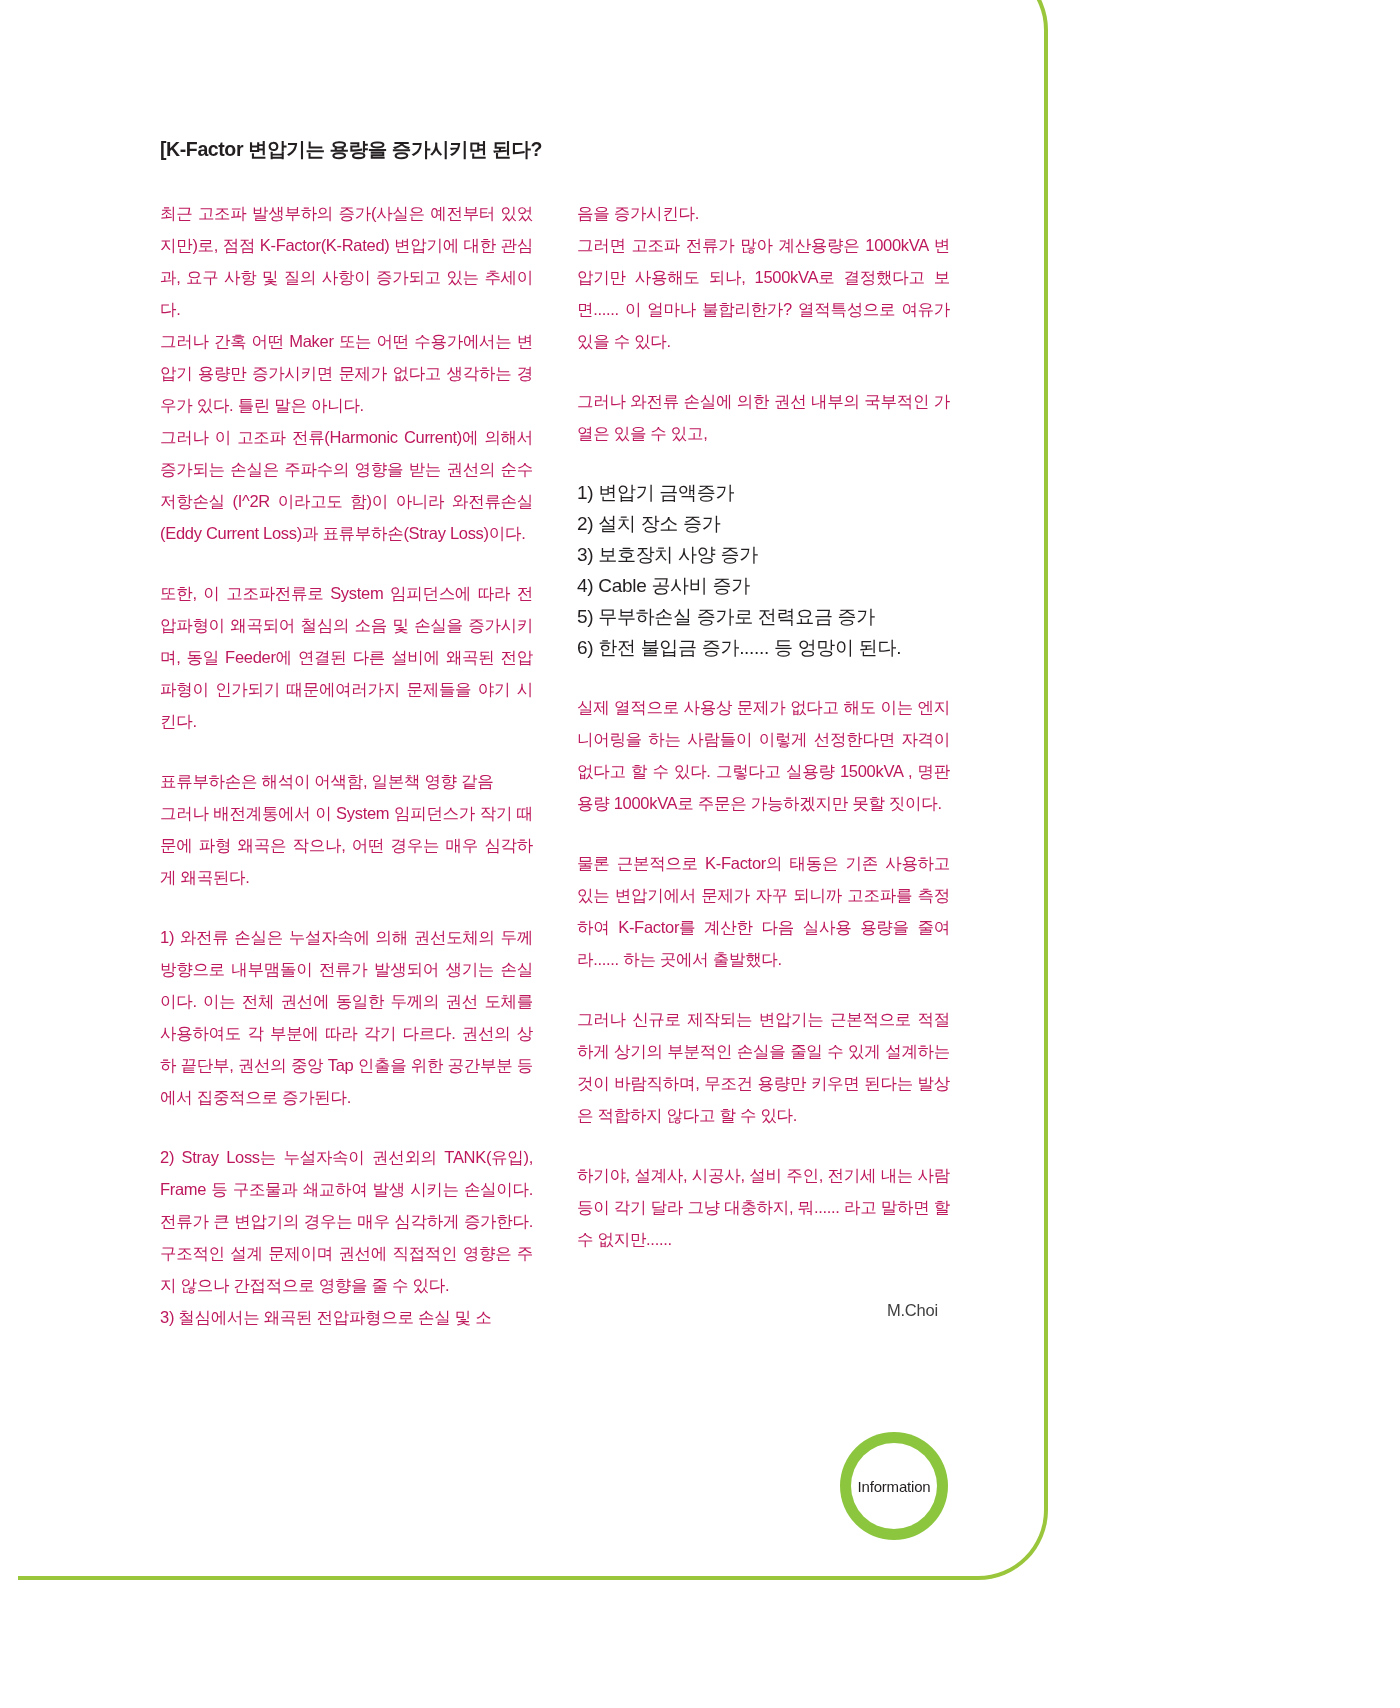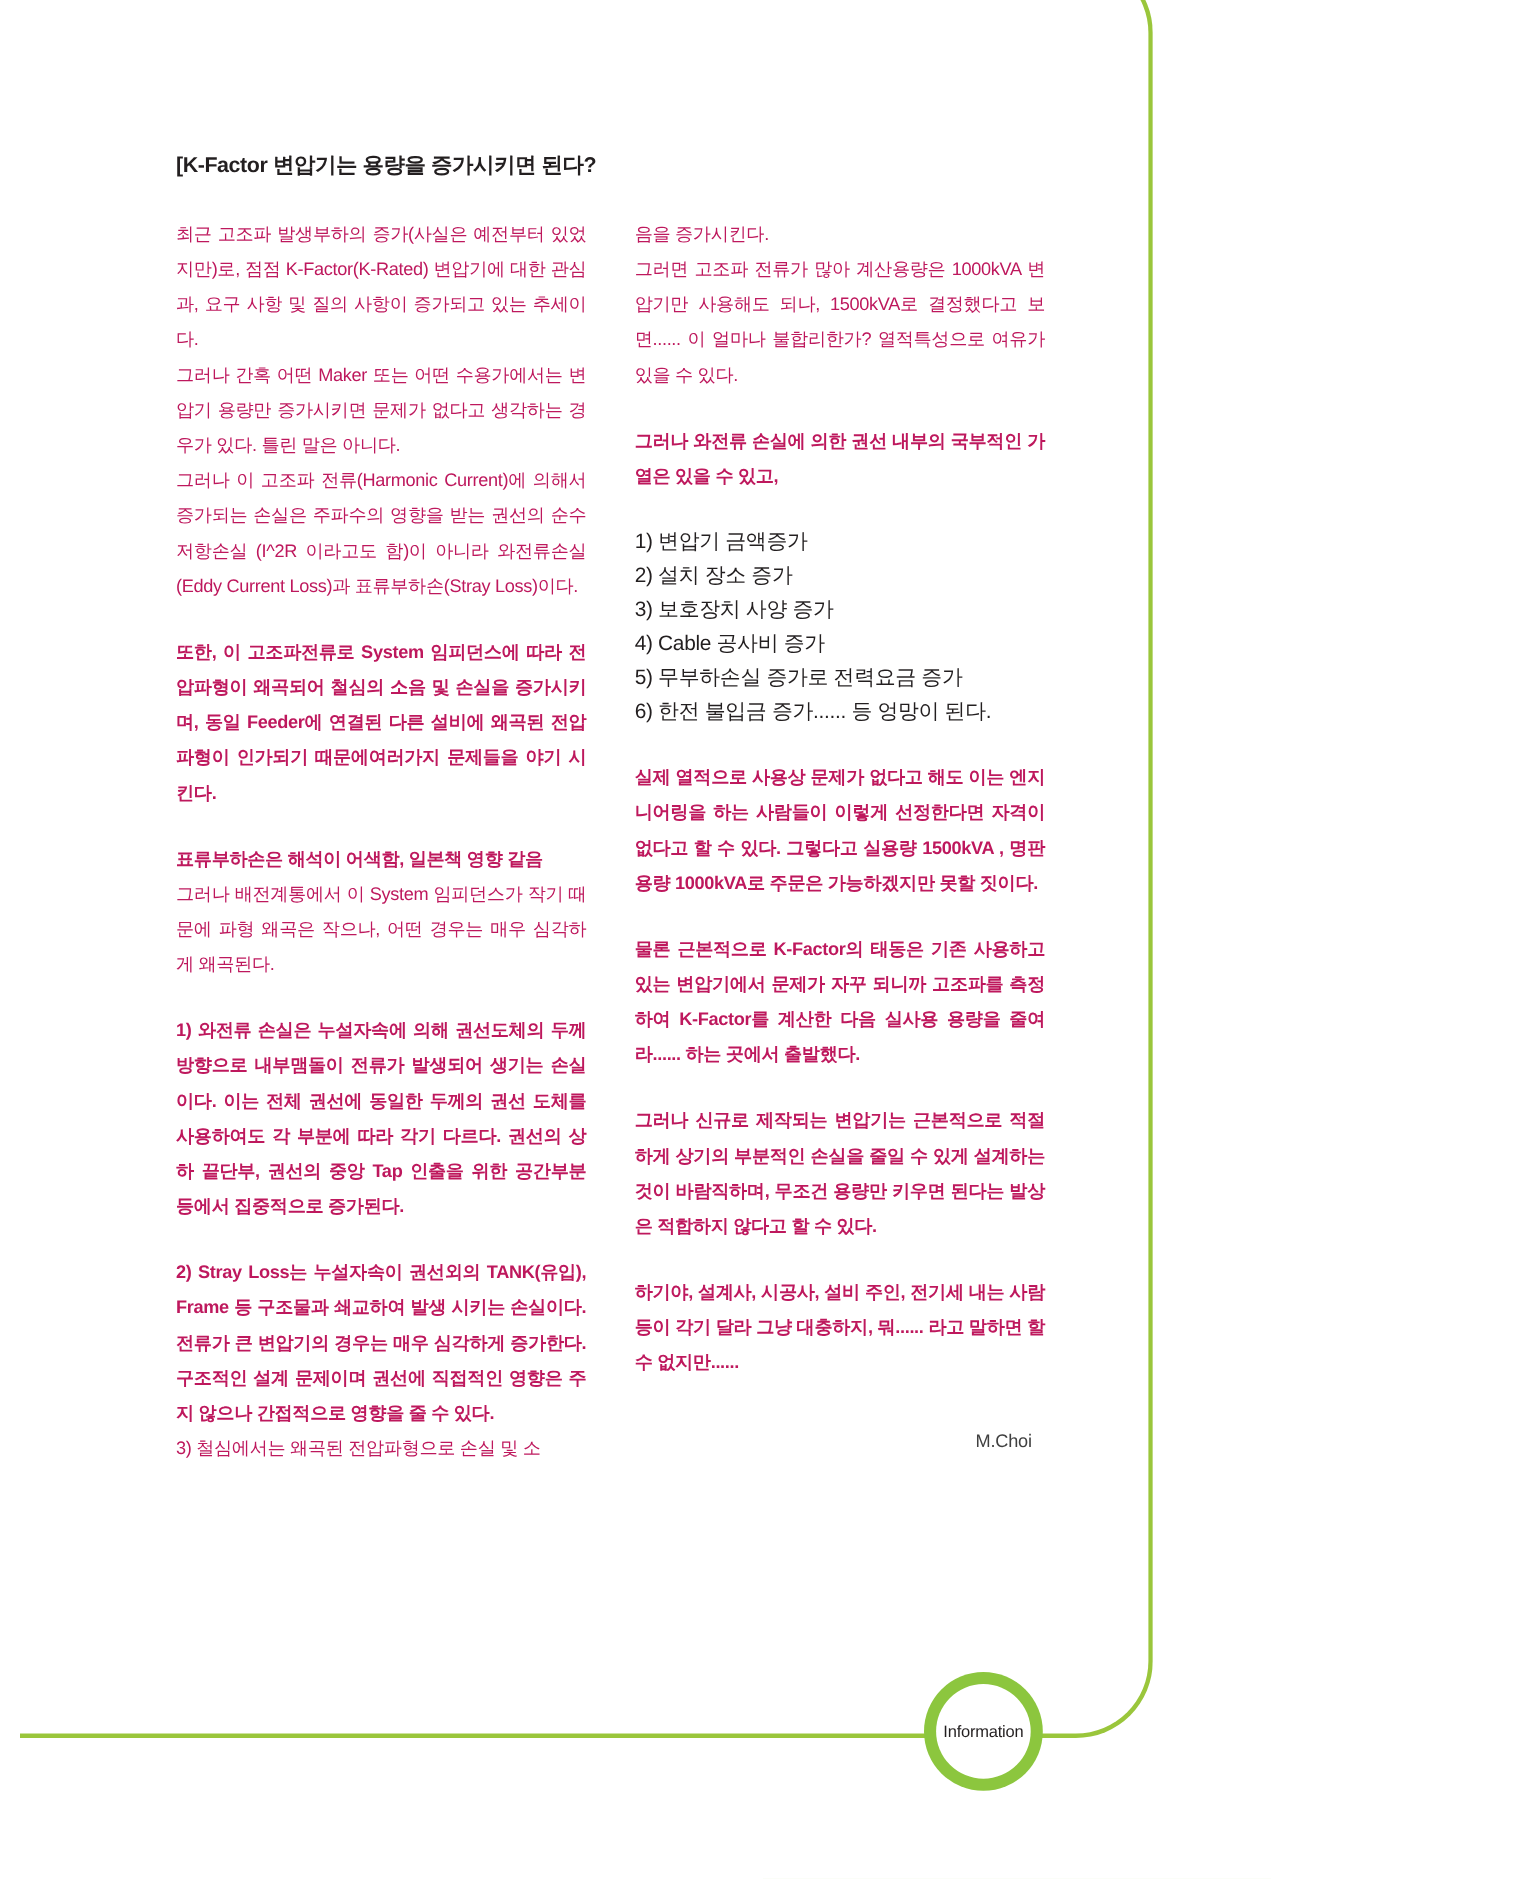--- a/index.html
+++ b/index.html
@@ -34,21 +34,21 @@
     top: -50px;
     width: 22px;
     height: 1640px;
     background: #ffffff;
   }
 
   
   #info-bubble {
     position: absolute;
     left: 840px;
-    top: 1520px;
+    top: 1432px;
     width: 108px;
     height: 108px;
     border-radius: 50%;
     background: #8cc63e;
     display: flex;
     align-items: center;
     justify-content: center;
   }
   #info-bubble-inner {
     width: 86px;
@@ -94,21 +94,20 @@
     font-size: 16.5px;
     line-height: 32px;
     color: #be185d;
     text-align: justify;
     text-justify: inter-character;
     letter-spacing: -0.3px;
     margin: 0;
   }
   .para.gap {
     margin-top: 28px;
-    font-weight: bold;
   }
   .para.nogap {
     margin-top: 0;
   }
   .list-item {
     font-size: 19px;
     line-height: 31px;
     color: #231f20;
     letter-spacing: -0.3px;
     margin: 0;

